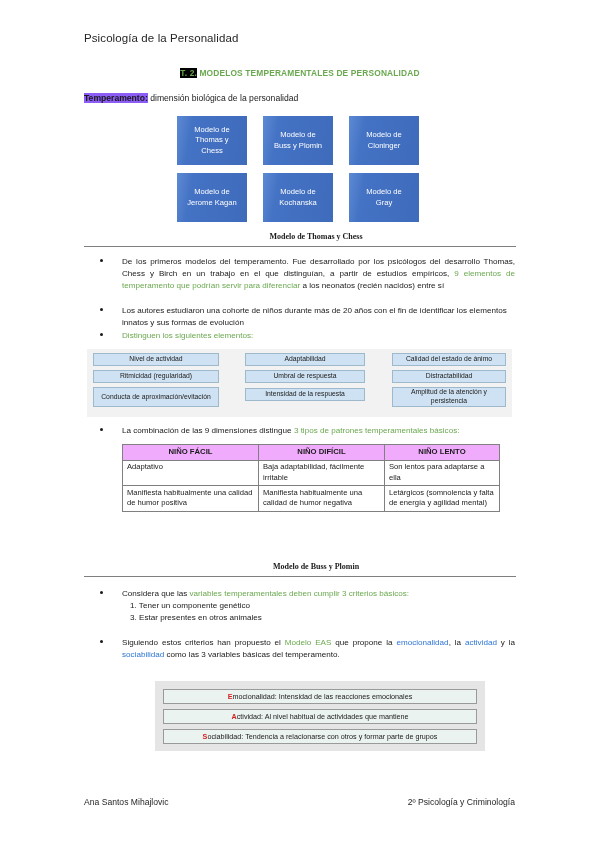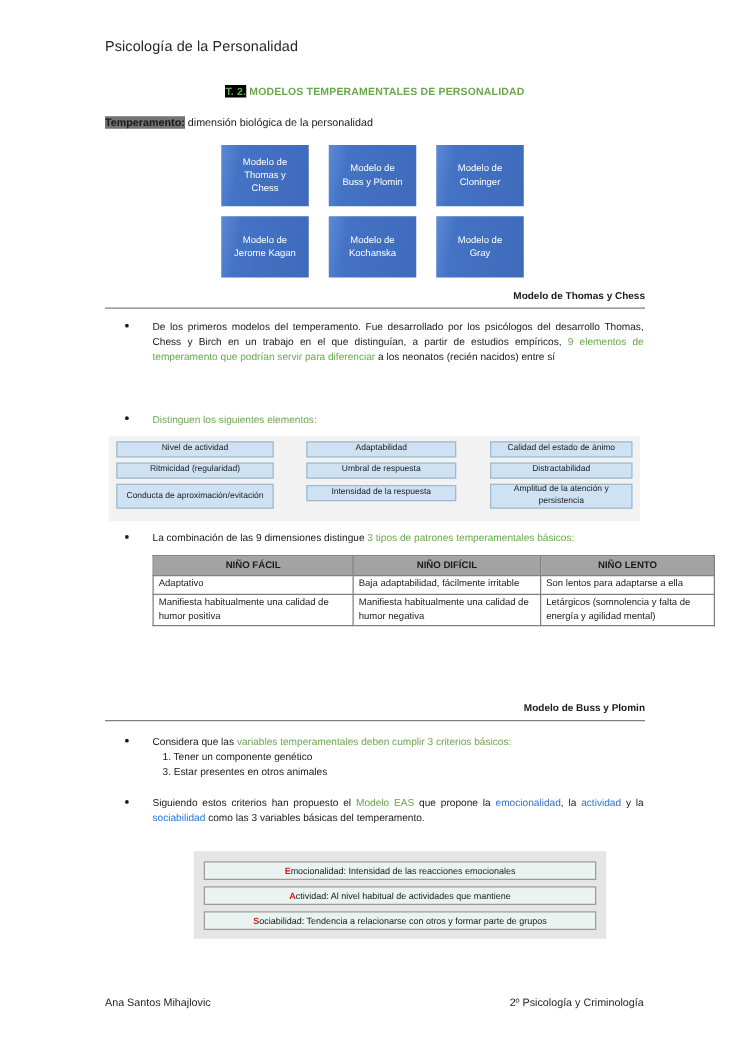--- a/index.html
+++ b/index.html
@@ -52,21 +52,21 @@
   }
 
   .temperamento-line {
     position: absolute;
     left: 84px;
     top: 93px;
     font-size: 8.6px;
     color: #1a1a1a;
   }
   .temperamento-line .hl-yellow {
-    background: #737373;
+    background: #8b5cf6;
     font-weight: bold;
     color: #1a1a1a;
   }
 
   
   .models-grid {
     position: absolute;
     left: 177px;
     top: 116px;
     width: 242px;
@@ -85,26 +85,27 @@
     text-align: center;
     color: #ffffff;
     font-size: 7.6px;
     line-height: 10.5px;
     background: linear-gradient(100deg, #5d8ad4 0%, #4472c4 22%, #3f6bbb 100%);
   }
 
   
   .section-head {
     position: absolute;
-    left: 84px;
+    left: 100px;
     width: 432px;
-    text-align: right;
+    text-align: center;
     font-size: 8px;
     font-weight: bold;
     color: #1a1a1a;
+    font-family: Liberation Serif, serif;
   }
   .section-rule {
     position: absolute;
     left: 84px;
     width: 432px;
     height: 0;
     border-top: 1.4px solid #808080;
   }
 
   
@@ -175,26 +176,26 @@
   .pattern-table {
     position: absolute;
     left: 122px;
     top: 444px;
     border-collapse: collapse;
     font-size: 7.6px;
     line-height: 10.6px;
     color: #1a1a1a;
   }
   .pattern-table th {
-    background: #a3a3a3;
+    background: #f0abfc;
     border: 1px solid #808080;
     font-size: 7.7px;
     font-weight: bold;
     text-align: center;
-    padding: 2px 13px;
+    padding: 2px 1px;
   }
   .pattern-table td {
     border: 1px solid #808080;
     text-align: left;
     vertical-align: top;
     padding: 1.5px 4px 2px 4px;
   }
   .col-a { width: 133px; }
   .col-b { width: 123px; }
   .col-c { width: 112px; }
@@ -300,20 +301,24 @@
   </div>
 
   <div class="section-head" style="top:232px;">Modelo de Thomas y Chess</div>
   <div class="section-rule" style="top:246px;"></div>
 
   <div class="bullet" style="left:100px; top:256px; width:415px;">
     <span class="dot"></span>
     <span class="btxt"><span>De los primeros modelos del temperamento. Fue desarrollado por los psicólogos del desarrollo Thomas, Chess y Birch en un trabajo en el que distinguían, a partir de estudios empíricos, </span><span class="green">9 elementos de temperamento que podrían servir para diferenciar</span><span> a los neonatos (recién nacidos) entre sí</span></span>
   </div>
 
+  <div class="bullet" style="left:100px; top:305px; width:415px;">
+    <span class="dot"></span>
+    <span class="btxt nojust">Los autores estudiaron una cohorte de niños durante más de 20 años con el fin de identificar los elementos innatos y sus formas de evolución</span>
+  </div>
 
   <div class="bullet" style="left:100px; top:330px; width:415px;">
     <span class="dot"></span>
     <span class="btxt nojust green">Distinguen los siguientes elementos:</span>
   </div>
 
   <div class="elements-panel">
     <div class="elements-col" style="left:6px; width:126px;">
       <div class="el-box el-h1">Nivel de actividad</div>
       <div class="el-box el-h1">Ritmicidad (regularidad)</div>

